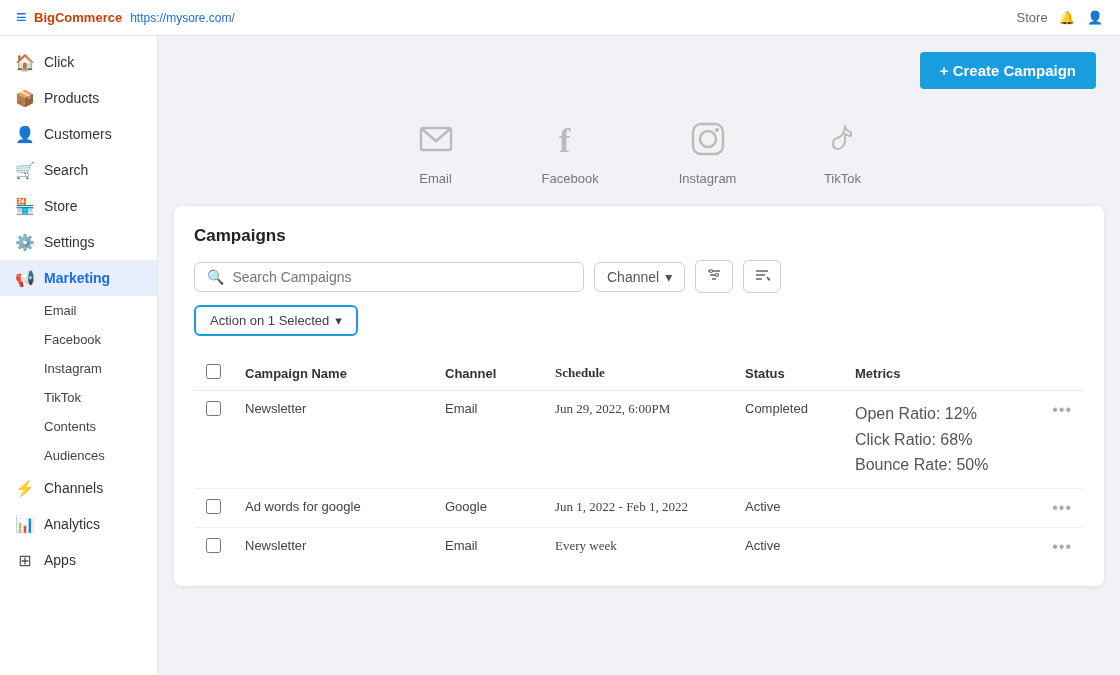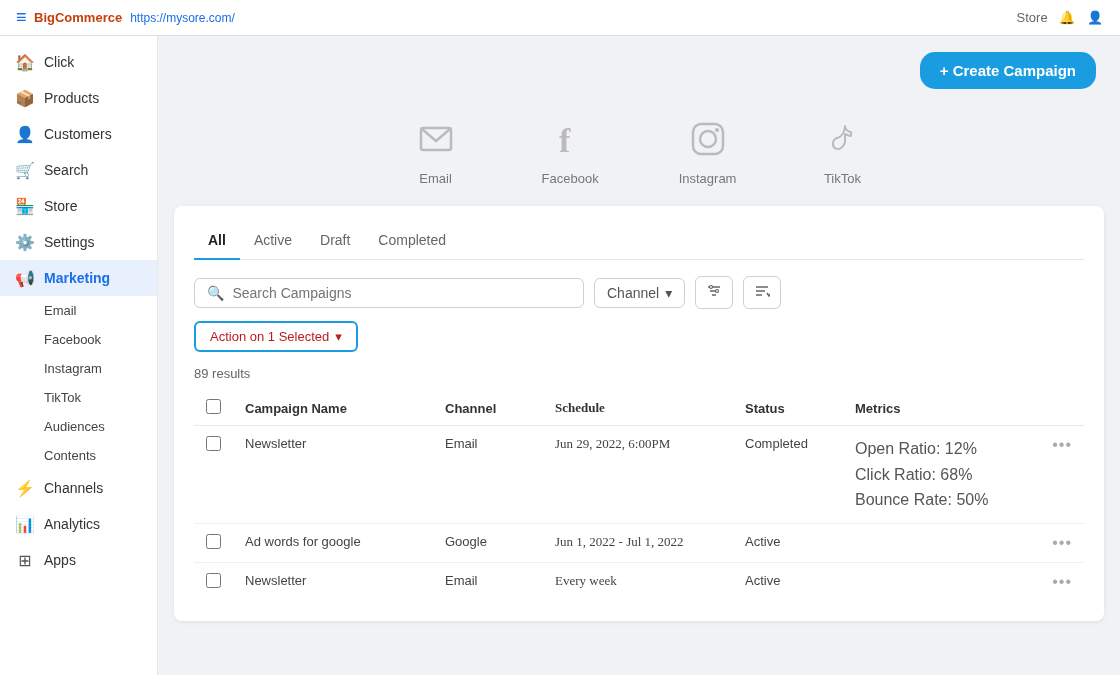--- a/index.html
+++ b/index.html
@@ -71,21 +71,21 @@
       display: flex;
       justify-content: flex-end;
       align-items: center;
       padding: 16px 24px 12px;
       background: #f0f2f5;
     }
     .create-btn {
       background: #1a9de0;
       color: #fff;
       border: none;
-      border-radius: 15px;
+      border-radius: 4px;
       padding: 10px 20px;
       font-size: 15px;
       font-weight: 600;
       cursor: pointer;
       display: flex;
       align-items: center;
       gap: 6px;
     }
 
     
@@ -179,28 +179,28 @@
       font-size: 14px;
       color: #666;
     }
 
     
     .action-btn {
       display: inline-flex;
       align-items: center;
       gap: 6px;
       border: 2px solid #1a9de0;
-      color: #b91c1c;
+      color: #404040;
       border-radius: 6px;
       padding: 6px 14px;
       font-size: 13px;
       font-weight: 500;
       background: #fff;
       cursor: pointer;
-      margin-bottom: 14px;
+      margin-bottom: 20px;
     }
 
     .results-count { font-size: 13px; color: #666; margin-bottom: 10px; }
 
     
     .campaigns-table { width: 100%; border-collapse: collapse; }
     .campaigns-table th {
       text-align: left;
       padding: 8px 12px;
       font-size: 13px;
@@ -280,22 +280,22 @@
     <div class="sidebar-item active">
       <span class="sidebar-icon">📢</span>
       <span>Marketing</span>
     </div>
 
     <div class="sidebar-sub">
       <div class="sidebar-sub-item">Email</div>
       <div class="sidebar-sub-item">Facebook</div>
       <div class="sidebar-sub-item">Instagram</div>
       <div class="sidebar-sub-item">TikTok</div>
+      <div class="sidebar-sub-item">Contents</div>
       <div class="sidebar-sub-item">Audiences</div>
-      <div class="sidebar-sub-item">Contents</div>
     </div>
     <div class="sidebar-item">
       <span class="sidebar-icon">⚡</span>
       <span>Channels</span>
     </div>
     <div class="sidebar-item">
       <span class="sidebar-icon">📊</span>
       <span>Analytics</span>
     </div>
     <div class="sidebar-item">
@@ -346,27 +346,22 @@
         <div class="channel-icon-wrap">
           <svg width="38" height="38" viewBox="0 0 38 38" fill="none">
             <path d="M22 6 C22 6 22 16 14 18 C14 18 10 19 10 24 C10 29 15 30 18 28 C21 26 22 22 22 22 L22 14 C24 15 26 16 28 16 L28 12 C26 12 22 10 22 6Z" stroke="#bbb" stroke-width="2" fill="none" stroke-linejoin="round"></path>
           </svg>
         </div>
         <span class="channel-label">TikTok</span>
       </div>
     </div>
 
     <div class="campaigns-card">
-
-      <div class="tabs">
-        <div class="tab active">All</div>
-        <div class="tab">Active</div>
-        <div class="tab">Draft</div>
-        <div class="tab">Completed</div>
-      </div>
+      <div class="card-title">Campaigns</div>
+
 
       <div class="filter-row">
         <div class="search-box">
           <span class="search-icon">🔍</span>
           <input type="text" placeholder="Search Campaigns" style="">
         </div>
         <div class="channel-dropdown">
           <span>Channel</span>
           <span>▾</span>
         </div>
@@ -389,21 +384,20 @@
         </button>
       </div>
 
       <div>
         <button class="action-btn">
           <span>Action on 1 Selected</span>
           <span>▾</span>
         </button>
       </div>
 
-      <div class="results-count">89 results</div>
 
       <table class="campaigns-table">
         <thead>
           <tr>
             <th class="col-check"><input type="checkbox" style=""></th>
             <th class="col-name">Campaign Name</th>
             <th class="col-channel">Channel</th>
             <th class="col-schedule">Schedule</th>
             <th class="col-status">Status</th>
             <th class="col-metrics">Metrics</th>
@@ -428,21 +422,21 @@
       <td>
         <span class="three-dots">•••</span>
       </td>
     </tr>
             <tr>
       <td class="col-check">
         <input type="checkbox" style="">
       </td>
       <td class="col-name">Ad words for google</td>
       <td class="col-channel">Google</td>
-      <td class="col-schedule">Jun 1, 2022 - Jul 1, 2022</td>
+      <td class="col-schedule">Jun 1, 2022 - Feb 1, 2022</td>
       <td class="col-status">Active</td>
       <td class="col-metrics">
         
       </td>
       <td>
         <span class="three-dots">•••</span>
       </td>
     </tr>
             <tr>
       <td class="col-check">

